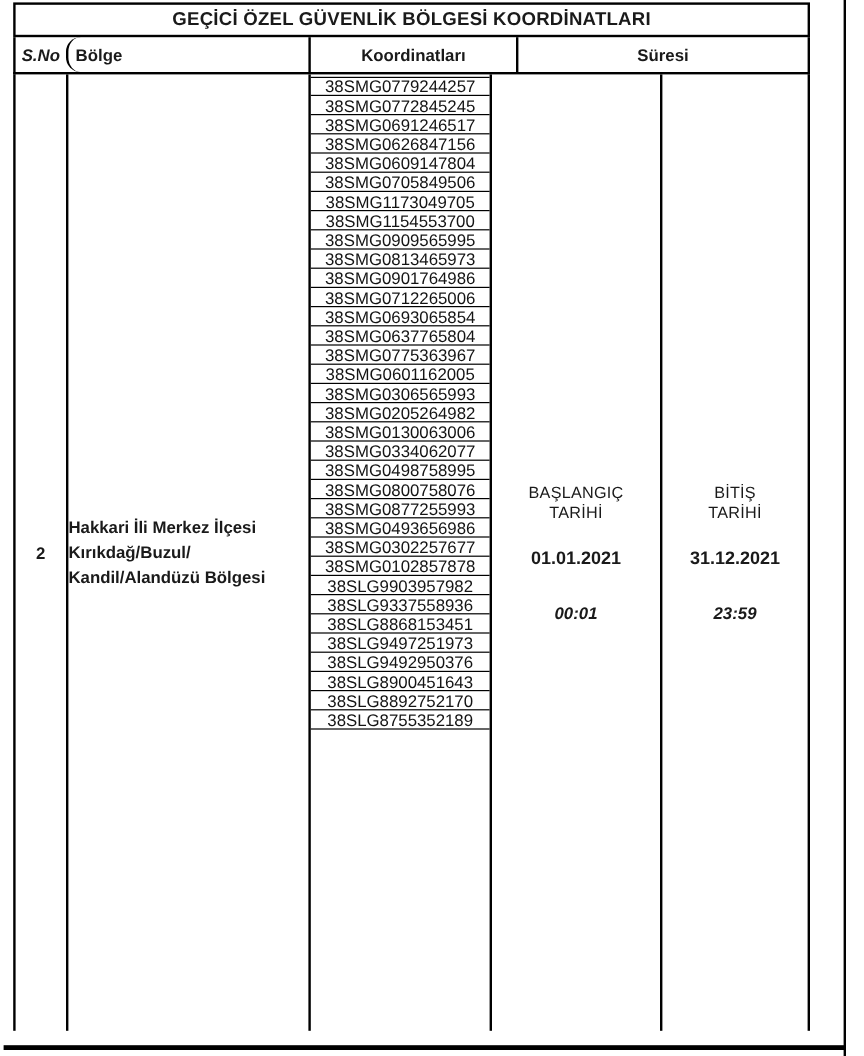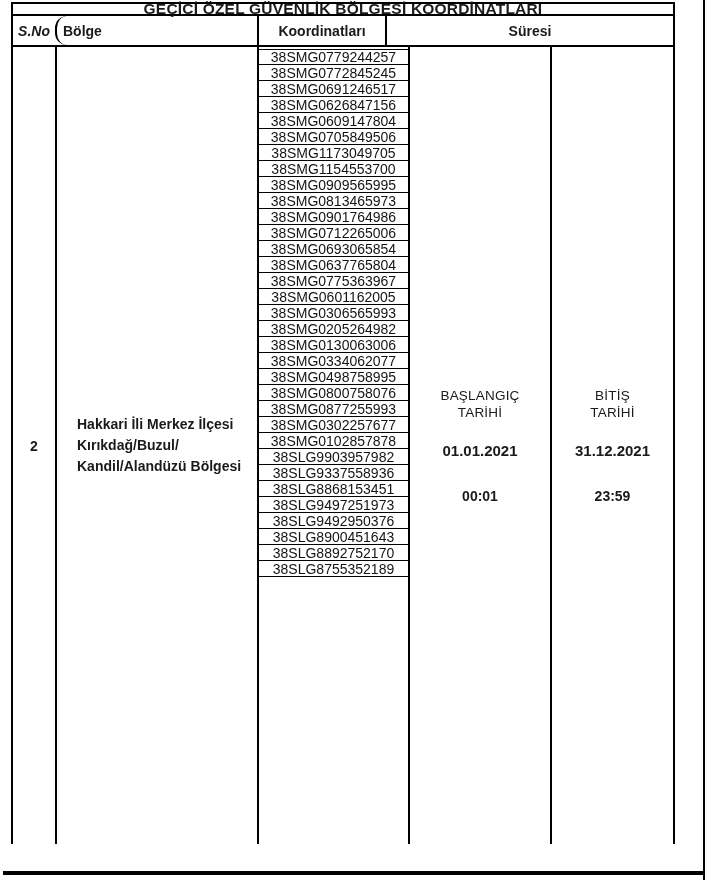--- a/index.html
+++ b/index.html
@@ -18,51 +18,51 @@
     width: 2px; height: 880px; background: #000;
   }
   .bottom-thick-rule {
     position: absolute; left: 3px; top: 871px;
     width: 701px; height: 4px; background: #000;
   }
 
   .doc-table { position: absolute; left: 11px; top: 2px; width: 664px; }
 
   .title-row {
-    height: 14px;
+    height: 29px;
     border: 2px solid #000;
     display: flex; align-items: center; justify-content: center;
     font-weight: bold; font-size: 15.5px; letter-spacing: 0.2px;
   }
 
   .header-row {
     display: flex; height: 31px;
     border-left: 2px solid #000; border-right: 2px solid #000;
     border-bottom: 2px solid #000;
   }
   .hc { flex: none; display: flex; align-items: center; font-weight: bold; font-size: 14px; }
   .hc-sno   { width: 42px; justify-content: center; font-style: italic; }
   .hc-bolge { width: 202px; padding-left: 6px; border-left: 2px solid #000; border-radius: 12px; }
-  .hc-koord { width: 130px; justify-content: center; border-left: 2px solid #000; border-right: 2px solid #000; }
+  .hc-koord { width: 175px; justify-content: center; border-left: 2px solid #000; border-right: 2px solid #000; }
   .hc-sure  { flex: 1 1 auto; justify-content: center; }
 
   .body-row {
     display: flex; height: 797px;
     border-left: 2px solid #000; border-right: 2px solid #000;
   }
   .bc { flex: none; }
 
   .sno-cell {
     width: 42px; display: flex; align-items: center; justify-content: center;
     font-weight: bold; font-size: 14px;
   }
   .bolge-cell {
     width: 202px; border-left: 2px solid #000;
     display: flex; flex-direction: column; justify-content: center;
-    padding-left: 20px; padding-right: 4px;
+    padding-left: 0; padding-right: 4px;
     font-weight: bold; font-size: 14px; line-height: 21px;
   }
   .coords-cell {
     width: 153px;
     border-left: 2px solid #000; border-right: 2px solid #000;
     padding-top: 2px;
     display: flex; flex-direction: column;
   }
   .coord-box {
     flex: none; height: 16px;
@@ -73,21 +73,21 @@
   .coord-box:first-child { border-top: 1px solid #000; }
 
   .date-cell {
     display: flex; flex-direction: column; align-items: center; justify-content: center;
     text-align: center; font-size: 13.5px;
   }
   .start-cell { width: 140px; }
   .end-cell { flex: 1 1 auto; border-left: 2px solid #000; }
   .date-label { white-space: pre-line; line-height: 17px; letter-spacing: 0.2px; }
   .date-value { font-weight: bold; font-size: 15px; margin-top: 21px; }
-  .time-value { font-weight: bold; font-size: 14px; margin-top: 29px; }
+  .time-value { font-weight: bold; font-size: 14px; margin-top: 29px; font-style: italic; }
 </style>
 </head>
 <body>
 
 <div class="page">
 
   <div class="doc-table">
 
     <div class="title-row">GEÇİCİ ÖZEL GÜVENLİK BÖLGESİ KOORDİNATLARI</div>
 
@@ -125,20 +125,21 @@
           <div class="coord-box">38SMG0637765804</div>
           <div class="coord-box">38SMG0775363967</div>
           <div class="coord-box">38SMG0601162005</div>
           <div class="coord-box">38SMG0306565993</div>
           <div class="coord-box">38SMG0205264982</div>
           <div class="coord-box">38SMG0130063006</div>
           <div class="coord-box">38SMG0334062077</div>
           <div class="coord-box">38SMG0498758995</div>
           <div class="coord-box">38SMG0800758076</div>
           <div class="coord-box">38SMG0877255993</div>
+          <div class="coord-box">38SMG0493656986</div>
           <div class="coord-box">38SMG0302257677</div>
           <div class="coord-box">38SMG0102857878</div>
           <div class="coord-box">38SLG9903957982</div>
           <div class="coord-box">38SLG9337558936</div>
           <div class="coord-box">38SLG8868153451</div>
           <div class="coord-box">38SLG9497251973</div>
           <div class="coord-box">38SLG9492950376</div>
           <div class="coord-box">38SLG8900451643</div>
           <div class="coord-box">38SLG8892752170</div>
           <div class="coord-box">38SLG8755352189</div>

